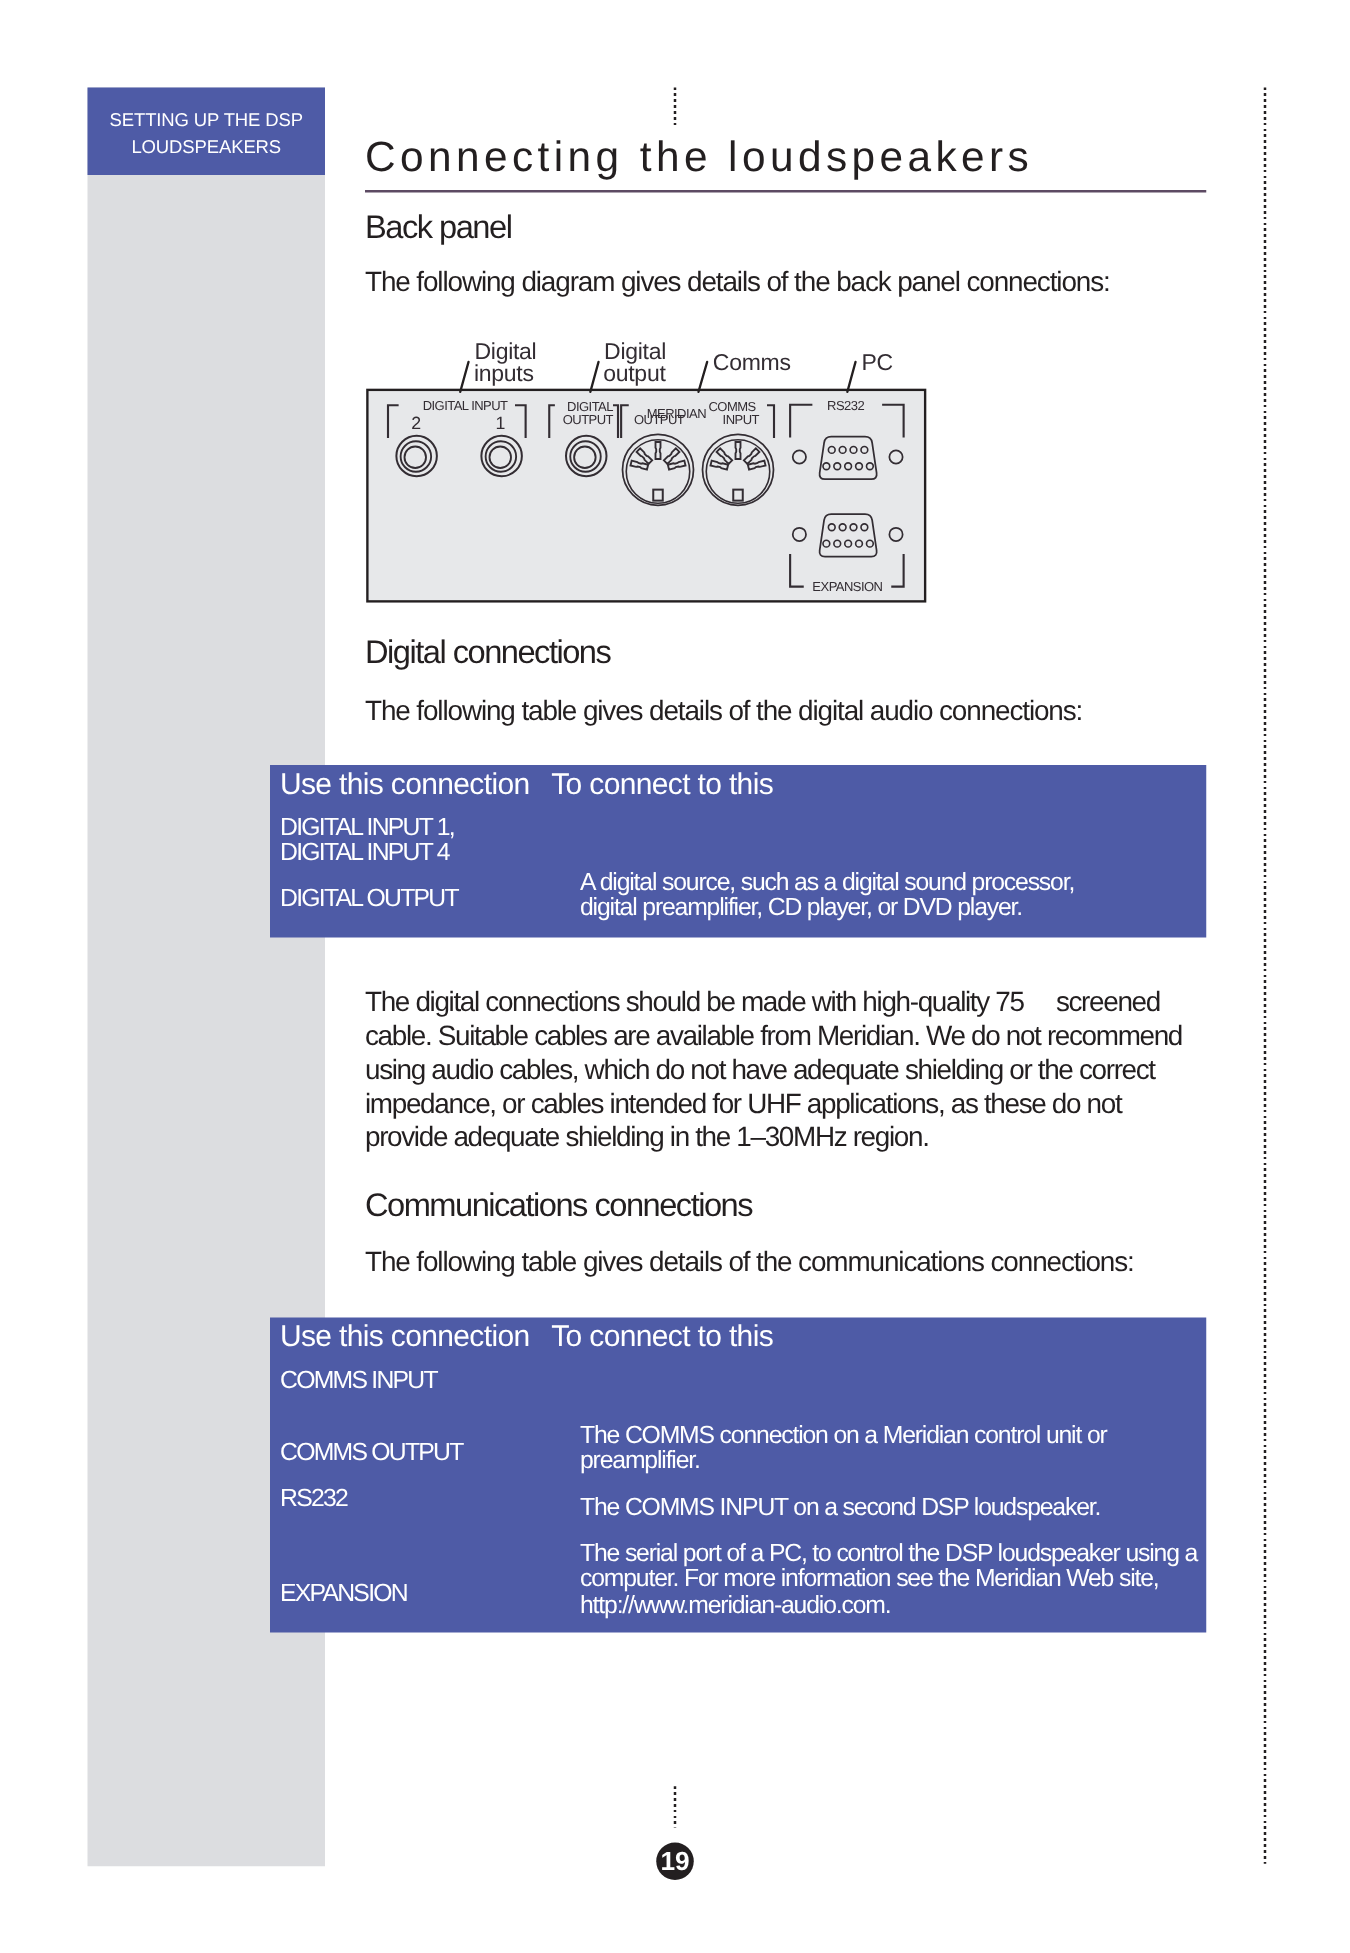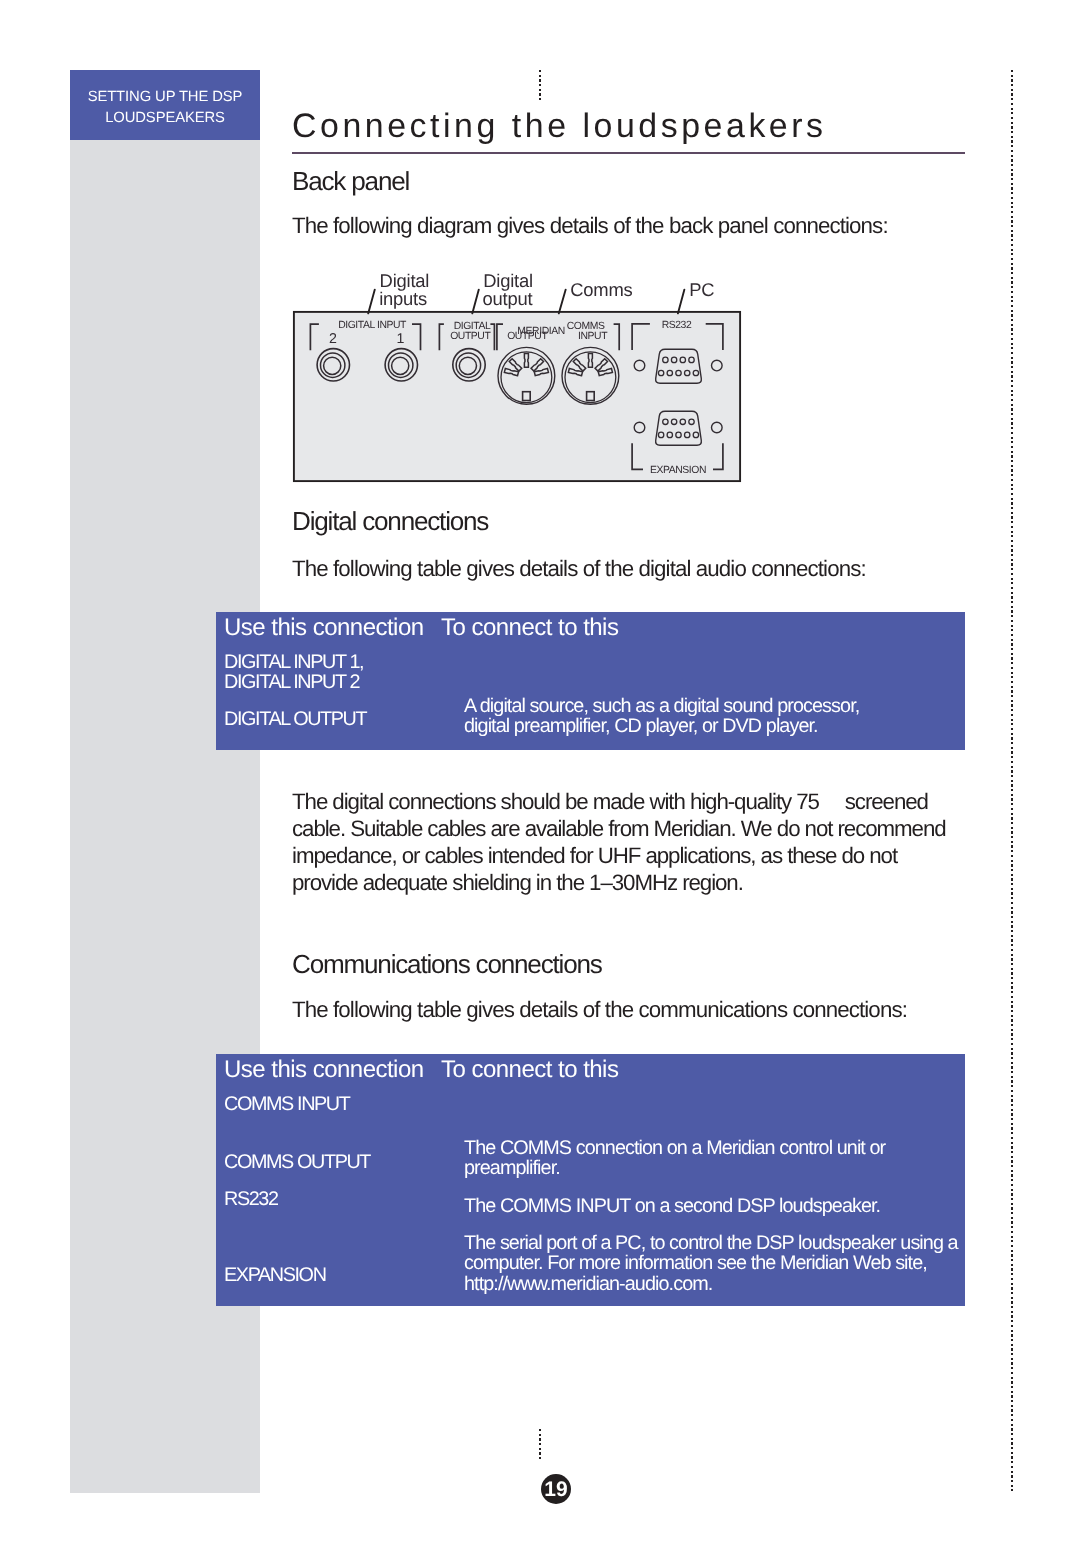--- a/index.html
+++ b/index.html
@@ -17,21 +17,21 @@
   
   .dotrule{width:2.2px;background-image:repeating-linear-gradient(to bottom,
       #231f20 0 2.2px, rgba(0,0,0,0) 2.2px 4.7px);}
   #dot-top{left:538.5px;top:70px;height:33px;}
   #dot-right{left:1010.5px;top:70px;height:1421px;}
   #dot-bottom{left:538.5px;top:1428.5px;height:33px;}
 
   
   #page-num{left:525px;top:1474px;width:30px;height:30px;border-radius:50%;
       background:#231f20;color:#ffffff;font-size:21px;font-weight:bold;
-      text-align:center;line-height:31px;margin-left:16px;}
+      text-align:center;line-height:31px;}
 
   
   #title{left:292px;top:107px;font-size:33.9px;letter-spacing:3.54px;white-space:nowrap;}
   #title-rule{left:292px;top:152px;width:673px;height:1.6px;background:#5d4a63;}
   .h2{left:292px;font-size:26.1px;letter-spacing:-1.2px;white-space:nowrap;}
   .para{left:292px;font-size:22.3px;letter-spacing:-0.89px;white-space:nowrap;}
   #bodypara{left:292px;top:788px;font-size:22.3px;letter-spacing:-1.07px;line-height:27.1px;white-space:nowrap;}
 
   
   #diagram{left:285px;top:262px;width:470px;height:230px;}
@@ -206,35 +206,36 @@
 
 <div class="abs h2" style="top:506px">Digital connections</div>
 <div class="abs para" style="top:556px">The following table gives details of the digital audio connections:</div>
 
 <div class="abs tbl" id="tbl1" style="top:612px;height:138px">
   <div class="abs hdr" style="left:8px;top:2.4px">Use this connection</div>
   <div class="abs hdr" style="left:225px;top:2.4px">To connect to this</div>
 
   <div class="abs cell" style="left:8px;top:40px">
     <div>DIGITAL INPUT 1,</div>
-    <div>DIGITAL INPUT 2</div>
+    <div>DIGITAL INPUT 4</div>
   </div>
   <div class="abs cell c2" style="left:248px;top:40px">
     <div>A digital source, such as a digital sound processor,</div>
     <div>digital preamplifier, CD player, or DVD player.</div>
   </div>
 
   <div class="abs cell" style="left:8px;top:97px">
     <div>DIGITAL OUTPUT</div>
   </div>
 </div>
 
 <div class="abs para-wide" id="bodypara">
   <div><span>The digital connections should be made with high-quality 75 </span><span class="ohm">Ω</span><span> screened</span></div>
   <div>cable. Suitable cables are available from Meridian. We do not recommend</div>
+  <div>using audio cables, which do not have adequate shielding or the correct</div>
   <div>impedance, or cables intended for UHF applications, as these do not</div>
   <div>provide adequate shielding in the 1–30MHz region.</div>
 </div>
 
 <div class="abs h2" style="top:949px">Communications connections</div>
 <div class="abs para" style="top:997px">The following table gives details of the communications connections:</div>
 
 <div class="abs tbl" id="tbl2" style="top:1054px;height:252px">
   <div class="abs hdr" style="left:8px;top:2.4px">Use this connection</div>
   <div class="abs hdr" style="left:225px;top:2.4px">To connect to this</div>

